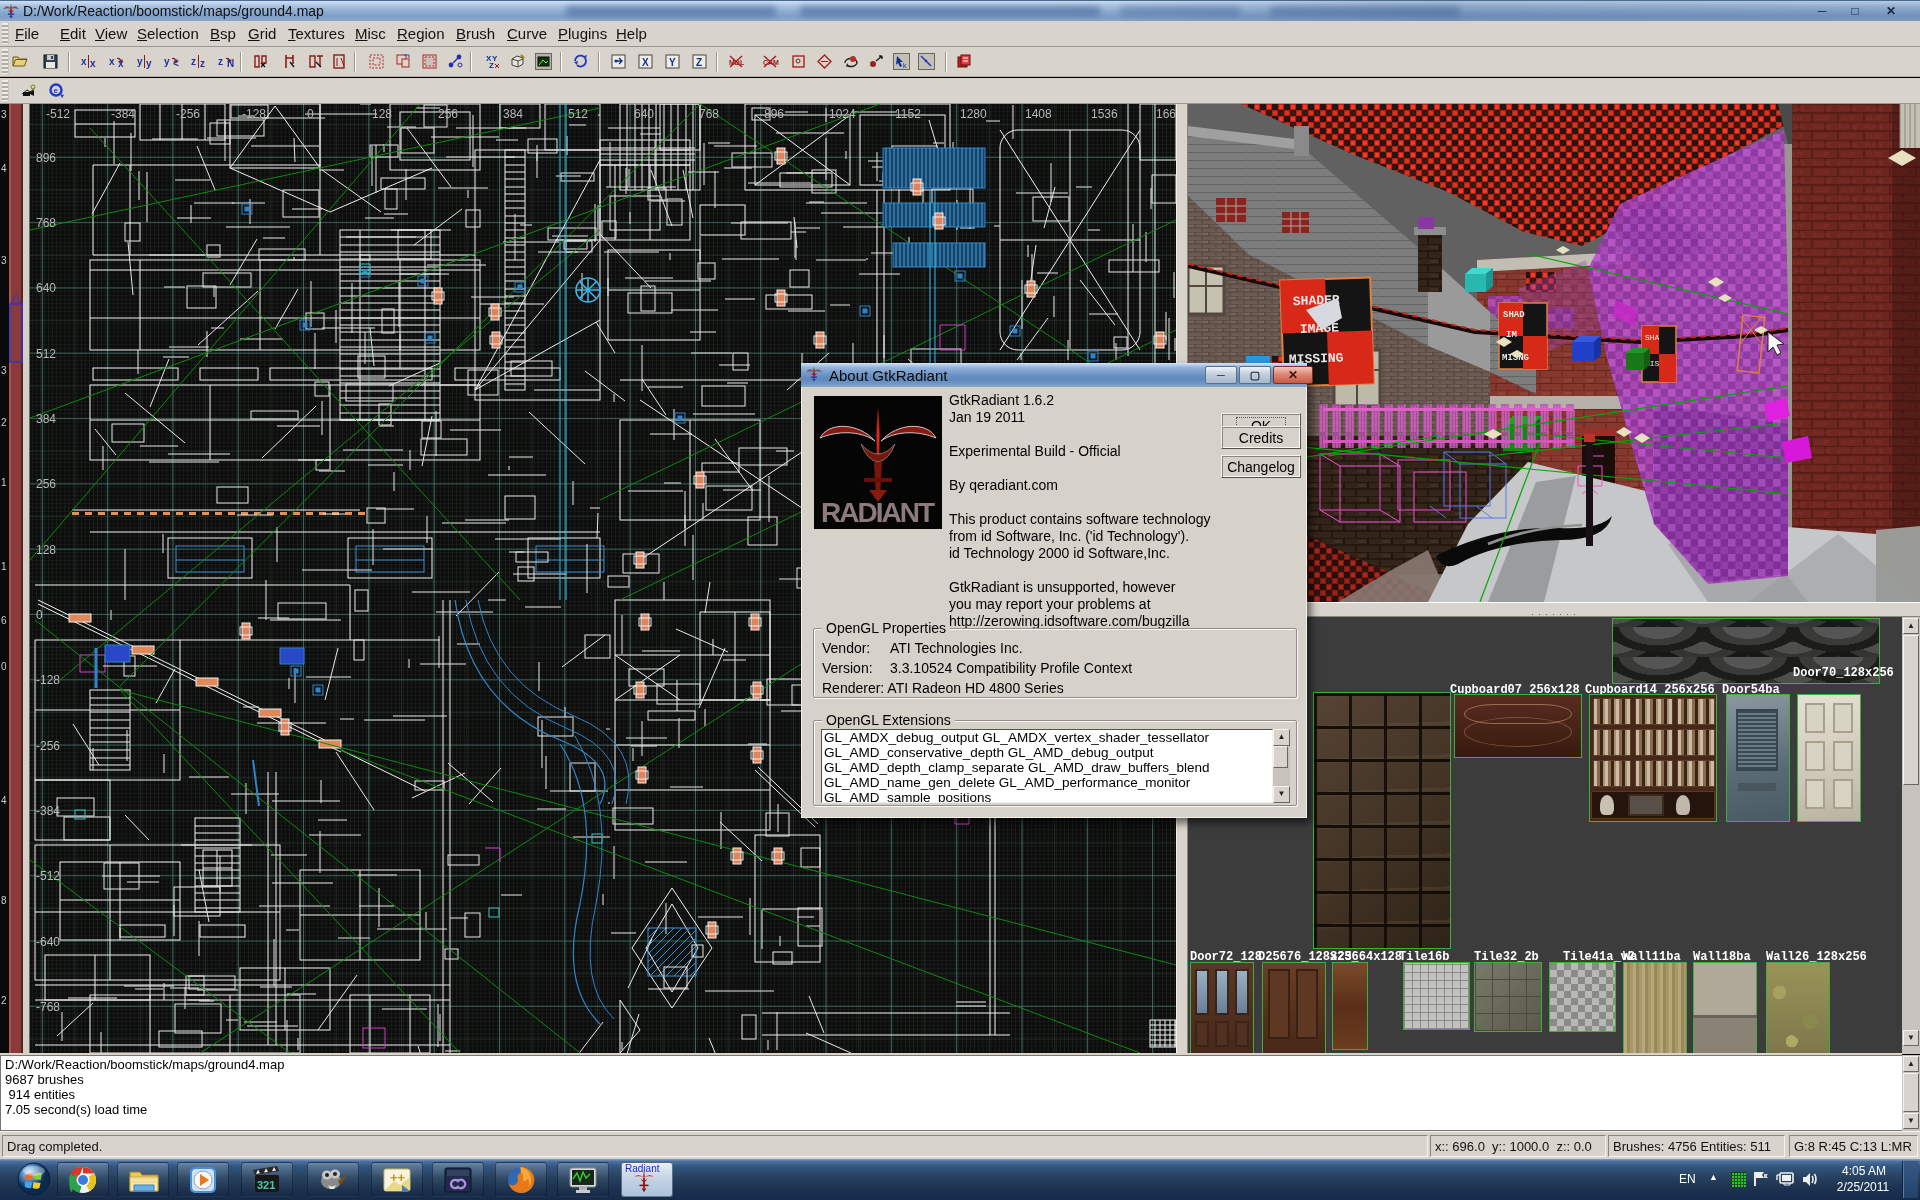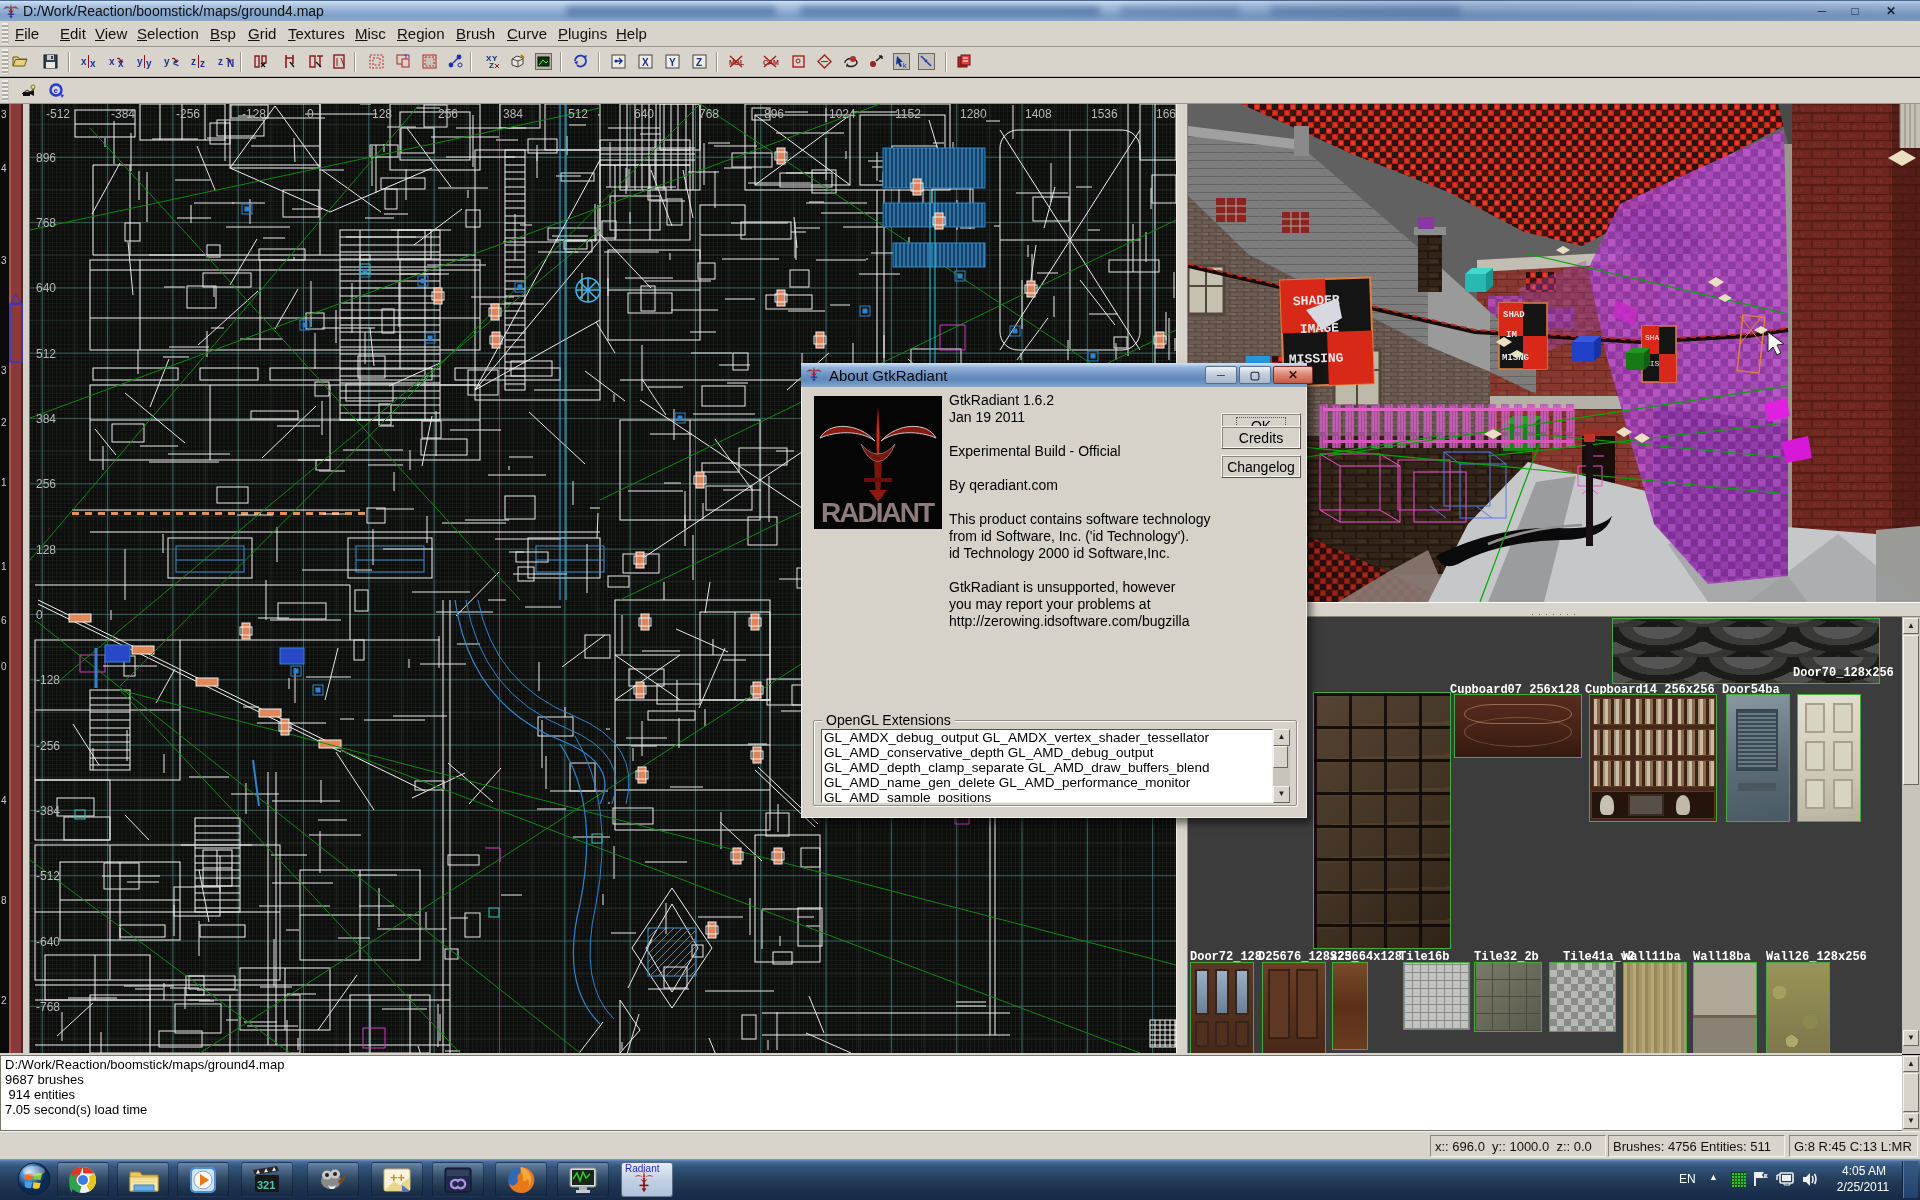--- a/index.html
+++ b/index.html
@@ -1725,20 +1725,21 @@
     <div class="sbtn" style="left:715px;top:413px">▼</div>
     <div class="sthumb" style="left:715px;top:18px;width:16px;height:150px"></div>
   </div>
 <div id="console">D:/Work/Reaction/boomstick/maps/ground4.map<br>9687 brushes<br>&nbsp;914 entities<br>7.05 second(s) load time</div>
 <div id="csb">
     <div class="sbtn" style="left:1px;top:1px">▲</div>
     <div class="sbtn" style="left:1px;top:58px">▼</div>
     <div class="sthumb" style="left:1px;top:18px;width:16px;height:39px"></div>
   </div>
 <div id="statusbar">
+<div class="spanel" style="left:2px;width:1426px">Drag completed.</div>
 <div class="spanel" style="left:1430px;width:176px">x:: 696.0&nbsp; y:: 1000.0&nbsp; z:: 0.0</div>
 <div class="spanel" style="left:1608px;width:177px">Brushes: 4756 Entities: 511</div>
 <div class="spanel" style="left:1789px;width:129px">G:8 R:45 C:13 L:MR</div>
 </div>
 <div id="taskbar">
     <span style="position:absolute;left:17px;top:3px"><svg width="34" height="34" viewBox="0 0 34 34">
         <defs>
           <radialGradient id="ob" cx="35%" cy="30%">
             <stop offset="0%" stop-color="#cfe6fa"></stop>
             <stop offset="45%" stop-color="#5a92c8"></stop>
@@ -1914,20 +1915,28 @@
 <text x="7" y="126" font-family="Liberation Sans" font-size="28" font-weight="bold" fill="#8d7b7b" textLength="114">RADIANT</text>
 </svg></div>
  <div style="position:absolute;left:147px;top:5px;line-height:17px">
   GtkRadiant 1.6.2<br>Jan 19 2011<br><br>Experimental Build - Official<br><br>By qeradiant.com<br><br>
   This product contains software technology<br>from id Software, Inc. ('id Technology').<br>id Technology 2000 id Software,Inc.<br><br>
   GtkRadiant is unsupported, however<br>you may report your problems at<br>http://zerowing.idsoftware.com/bugzilla
  </div>
  <div class="dbtn" style="top:26px"><span style="display:inline-block;border:1px dotted #555;padding:0 14px">OK</span></div>
  <div class="dbtn" style="top:39px">Credits</div>
  <div class="dbtn" style="top:68px">Changelog</div>
+ <div class="grpbox" style="top:241px;height:70px">
+        <span class="grplbl">OpenGL Properties</span>
+   <div style="position:absolute;left:8px;top:11px">Vendor:</div>
+        <div style="position:absolute;left:76px;top:11px">ATI Technologies Inc.</div>
+   <div style="position:absolute;left:8px;top:31px">Version:</div>
+        <div style="position:absolute;left:76px;top:31px">3.3.10524 Compatibility Profile Context</div>
+   <div style="position:absolute;left:8px;top:51px">Renderer: ATI Radeon HD 4800 Series</div>
+ </div>
  <div class="grpbox" style="top:333px;height:86px">
         <span class="grplbl">OpenGL Extensions</span>
    <div style="position:absolute;left:7px;top:8px;width:452px;height:74px;background:#fff;border:1px solid #55524a;border-right-color:#f4f2ee;border-bottom-color:#f4f2ee;overflow:hidden;font-size:13.5px;line-height:15px;padding-left:2px">GL_AMDX_debug_output GL_AMDX_vertex_shader_tessellator<br>GL_AMD_conservative_depth GL_AMD_debug_output<br>GL_AMD_depth_clamp_separate GL_AMD_draw_buffers_blend<br>GL_AMD_name_gen_delete GL_AMD_performance_monitor<br>GL_AMD_sample_positions</div>
    <div style="position:absolute;left:459px;top:8px;width:17px;height:74px;background:#c8c4bc">
      <div class="sbtn" style="left:0;top:0;width:17px;height:17px">▲</div>
      <div class="sbtn" style="left:0;top:57px;width:17px;height:17px">▼</div>
      <div class="sthumb" style="left:0;top:17px;width:15px;height:22px"></div>
    </div>
  </div>
 </div>

